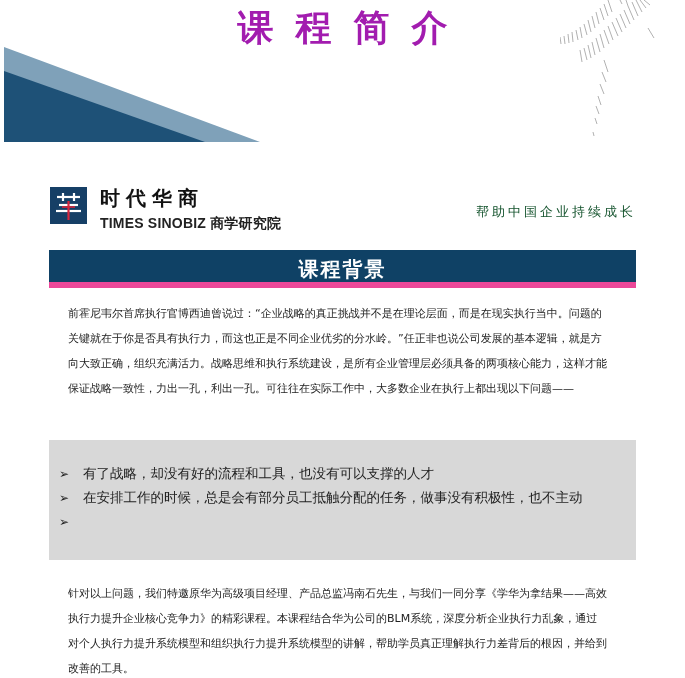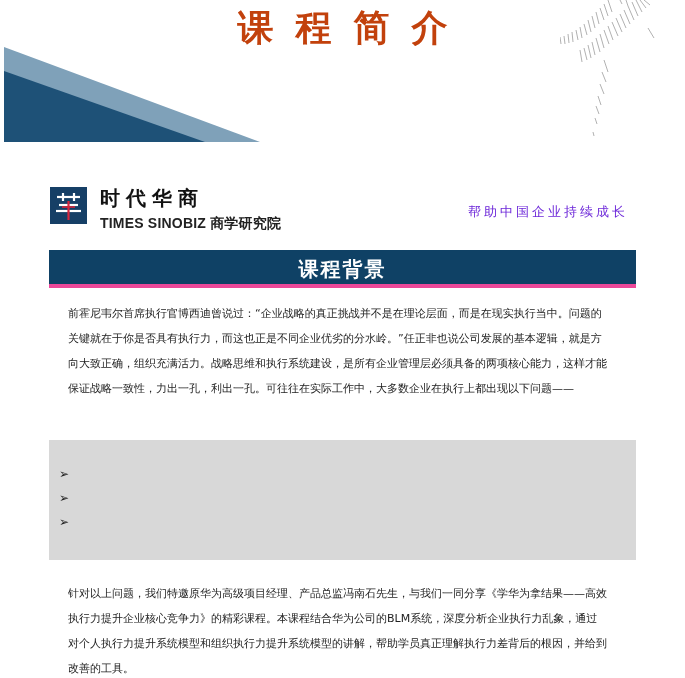--- a/index.html
+++ b/index.html
@@ -5,48 +5,48 @@
     * { margin: 0; padding: 0; box-sizing: border-box; }
     html, body { width: 685px; height: 678px; background: #ffffff; overflow: hidden; }
     body { position: relative; font-family: "DejaVu Sans", "Liberation Sans", sans-serif; color: #222; }
 
     .top-banner { position: absolute; left: 0; top: 0; width: 685px; height: 145px; }
     .deco-triangles { position: absolute; left: 0; top: 0; }
     .deco-lines { position: absolute; left: 560px; top: 0; }
 
     .page-title {
       position: absolute; left: 0; top: 4px; width: 685px; text-align: center;
-      font-size: 36px; font-weight: bold; color: #c2410c; letter-spacing: 22px;
+      font-size: 36px; font-weight: bold; color: #a21caf; letter-spacing: 22px;
       padding-left: 22px;
     }
 
     .brand-row { position: absolute; left: 50px; top: 187px; width: 586px; height: 40px; }
     .logo-box {
       position: absolute; left: 0; top: 0; width: 37px; height: 37px;
       background: #163f66;
     }
     .brand-name {
       position: absolute; left: 50px; top: -2px;
       font-size: 20px; font-weight: bold; color: #111; letter-spacing: 6px;
     }
     .brand-sub {
       position: absolute; left: 50px; top: 28px;
       font-size: 14px; font-weight: bold; color: #222; letter-spacing: 0.2px;
       font-family: "Liberation Sans", sans-serif;
     }
     .tagline {
-      position: absolute; right: 8px; top: 16px;
-      font-size: 13px; color: #6d28d9; letter-spacing: 3px;
+      position: absolute; right: 0; top: 16px;
+      font-size: 13px; color: #14532d; letter-spacing: 3px;
     }
 
     .section-header {
       position: absolute; left: 49px; top: 250px; width: 587px; height: 38px;
       background: #0f4165; color: #ffffff; text-align: center;
       font-size: 20px; font-weight: bold; line-height: 38px; letter-spacing: 2px;
-      border-bottom: 4px solid #ec4899;
+      border-bottom: 6px solid #ec4899;
     }
 
     .para {
       position: absolute; left: 68px; width: 540px;
       font-size: 11px; line-height: 25px; color: #222;
     }
     .para1 { top: 301px; }
     .para2 { top: 581px; }
 
     .issues-box {
@@ -140,22 +140,24 @@
   <div class="tagline">帮助中国企业持续成长</div>
 </div>
 
 <div class="section-header">课程背景</div>
 
 <p class="para para1">前霍尼韦尔首席执行官博西迪曾说过：“企业战略的真正挑战并不是在理论层面，而是在现实执行当中。问题的关键就在于你是否具有执行力，而这也正是不同企业优劣的分水岭。”任正非也说公司发展的基本逻辑，就是方向大致正确，组织充满活力。战略思维和执行系统建设，是所有企业管理层必须具备的两项核心能力，这样才能保证战略一致性，力出一孔，利出一孔。可往往在实际工作中，大多数企业在执行上都出现以下问题——</p>
 
 <div class="issues-box">
   <div class="issue-item">
     <span class="issue-bullet">➢</span>
+    <span>有了战略，却没有好的流程和工具，也没有可以支撑的人才</span>
   </div>
   <div class="issue-item">
     <span class="issue-bullet">➢</span>
+    <span>在安排工作的时候，总是会有部分员工抵触分配的任务，做事没有积极性，也不主动</span>
   </div>
   <div class="issue-item">
     <span class="issue-bullet">➢</span>
   </div>
 </div>
 
 <p class="para para2">针对以上问题，我们特邀原华为高级项目经理、产品总监冯南石先生，与我们一同分享《学华为拿结果——高效执行力提升企业核心竞争力》的精彩课程。本课程结合华为公司的BLM系统，深度分析企业执行力乱象，通过对个人执行力提升系统模型和组织执行力提升系统模型的讲解，帮助学员真正理解执行力差背后的根因，并给到改善的工具。</p>
 
 </body></html>

